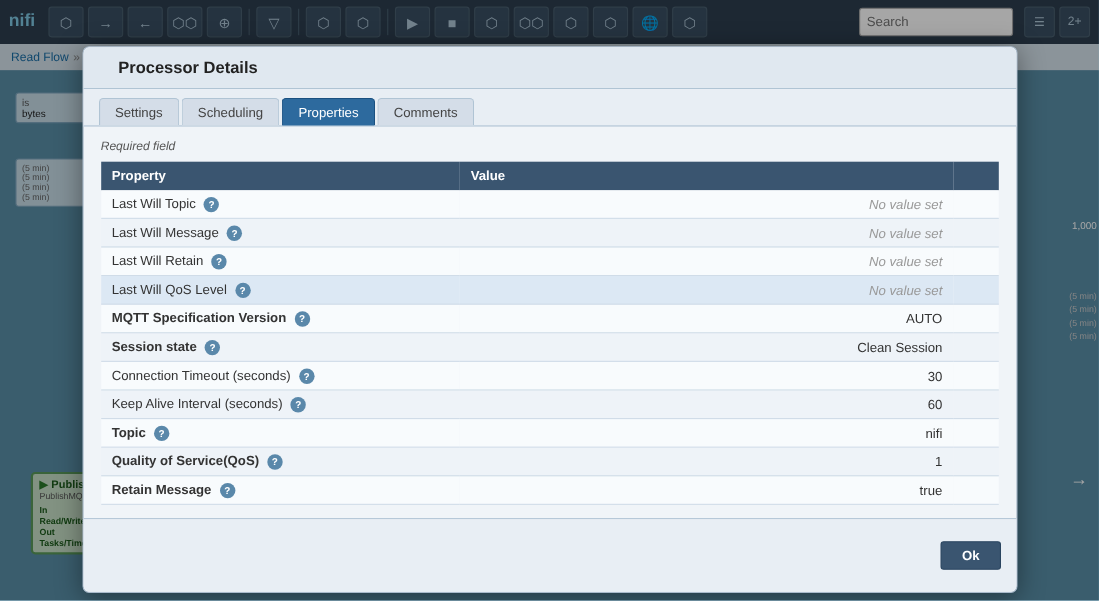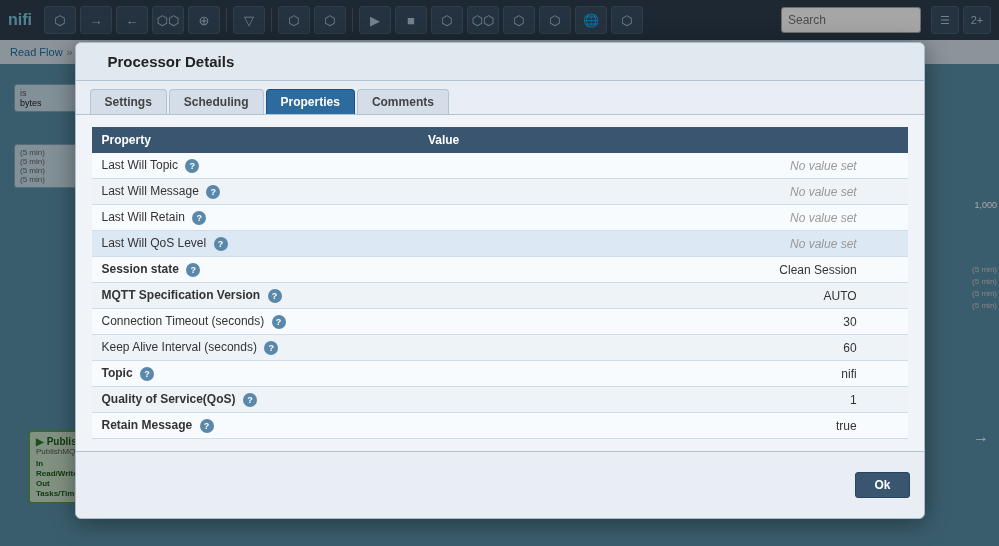--- a/index.html
+++ b/index.html
@@ -149,21 +149,20 @@
     .modal-tab {
       padding: 5px 14px;
       background: #d4dde8;
       border: 1px solid #b0c4d4;
       border-bottom: none;
       border-radius: 4px 4px 0 0;
       cursor: pointer;
       font-size: 12px;
       color: #444;
       margin-right: 2px;
-      font-weight: bold;
     }
     .modal-tab.active {
       background: #2d6a9e;
       color: #fff;
       border-color: #1a5080;
     }
     .modal-body {
       flex: 1;
       padding: 12px 16px;
       overflow-y: auto;
@@ -366,20 +365,21 @@
     </div>
 
     <div class="modal-tabs">
       <div class="modal-tab">Settings</div>
       <div class="modal-tab">Scheduling</div>
       <div class="modal-tab active">Properties</div>
       <div class="modal-tab">Comments</div>
     </div>
 
     <div class="modal-body">
+      <div class="required-field-label">Required field</div>
       <table class="props-table">
         <thead>
           <tr>
             <th>Property</th>
             <th>Value</th>
             <th></th>
           </tr>
         </thead>
         <tbody>
 
@@ -414,33 +414,33 @@
             <td class="prop-name">
               Last Will QoS Level
               <span class="prop-info-icon">?</span>
             </td>
             <td class="prop-value no-value">No value set</td>
             <td class="prop-actions"></td>
           </tr>
 
           <tr>
             <td class="prop-name bold-name">
+              MQTT Specification Version
+              <span class="prop-info-icon">?</span>
+            </td>
+            <td class="prop-value has-value">AUTO</td>
+            <td class="prop-actions"></td>
+          </tr>
+
+          <tr>
+            <td class="prop-name bold-name">
               Session state
               <span class="prop-info-icon">?</span>
             </td>
             <td class="prop-value has-value">Clean Session</td>
-            <td class="prop-actions"></td>
-          </tr>
-
-          <tr>
-            <td class="prop-name bold-name">
-              MQTT Specification Version
-              <span class="prop-info-icon">?</span>
-            </td>
-            <td class="prop-value has-value">AUTO</td>
             <td class="prop-actions"></td>
           </tr>
 
           <tr>
             <td class="prop-name">
               Connection Timeout (seconds)
               <span class="prop-info-icon">?</span>
             </td>
             <td class="prop-value has-value">30</td>
             <td class="prop-actions"></td>

